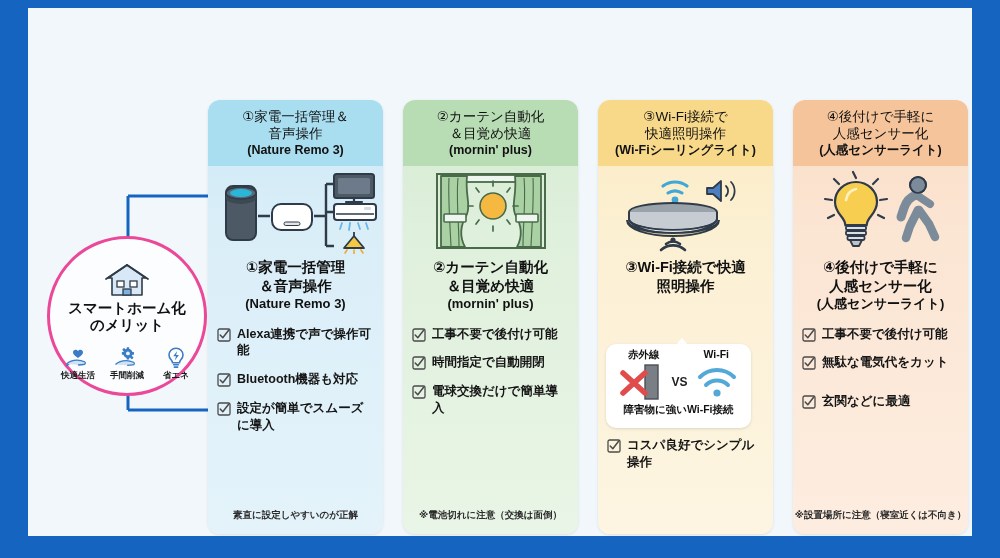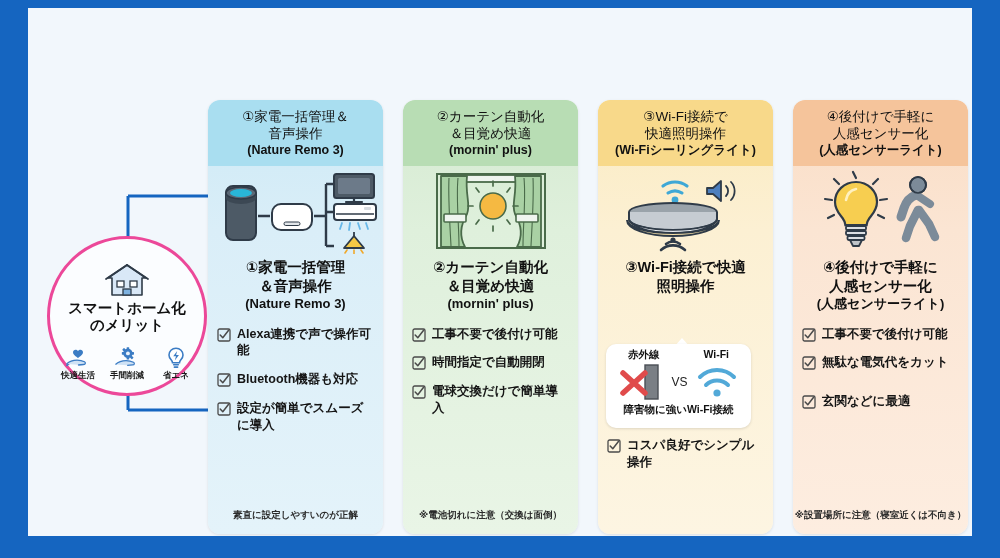--- a/index.html
+++ b/index.html
@@ -155,21 +155,21 @@
     width: 145px; height: 84px;
     background: #FFFFFF;
     border-radius: 10px;
     box-shadow: 0 1px 3px rgba(0,0,0,0.13);
     display: flex; flex-direction: column; align-items: center;
     padding-top: 4px;
   }
   #vscard .vslabels { display: flex; width: 100%; justify-content: space-around; }
   #vscard .vslab { font-size: 10.5px; font-weight: 700; color: #111; }
   #vscard .vsrow { display: flex; align-items: center; justify-content: center; gap: 8px; height: 40px; }
-  #vscard .vsword { font-size: 12px; font-weight: 400; color: #222; }
+  #vscard .vsword { font-size: 12px; font-weight: 700; color: #222; }
   #vscard .vsnote { font-size: 10.5px; font-weight: 700; color: #111; margin-top: 1px; }
   
   #vstail {
     position: absolute; left: 76px; top: 238px;
     width: 0; height: 0;
     border-left: 8px solid transparent;
     border-right: 8px solid transparent;
     border-bottom: 9px solid #FFFFFF;
   }
 </style>

